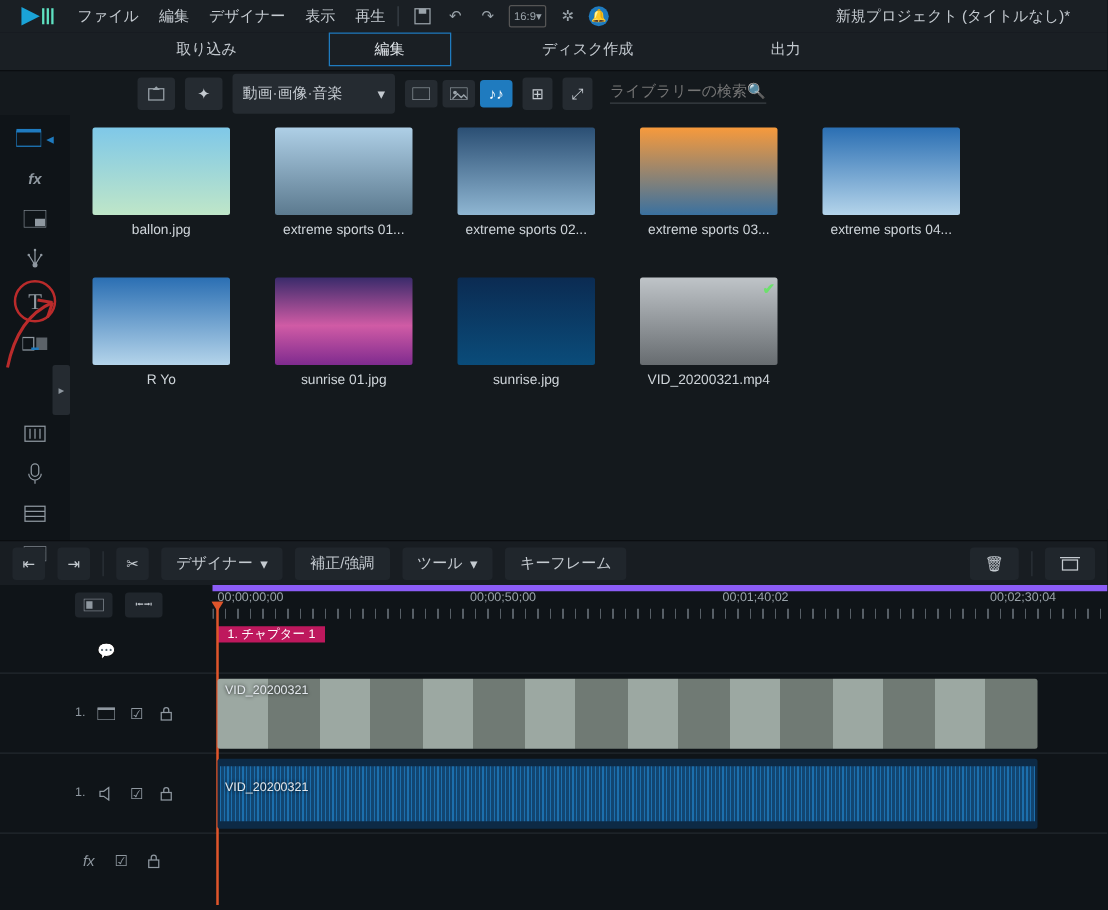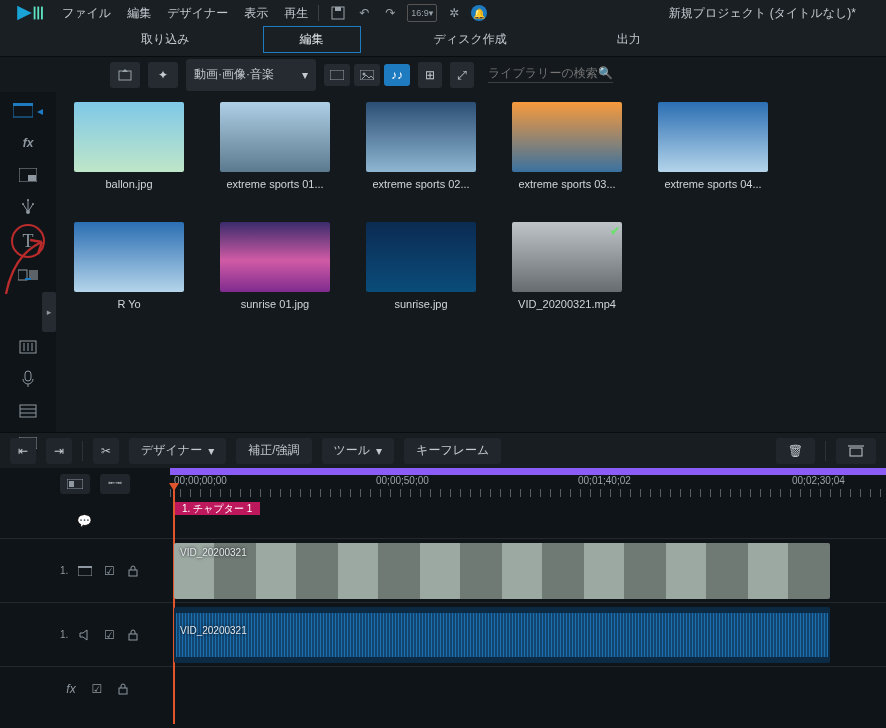--- a/index.html
+++ b/index.html
@@ -61,21 +61,21 @@
 .actbar { height: 36px; background:#181d22; display:flex; align-items:center; padding: 0 10px; gap: 10px; border-top:1px solid #0a0d10;}
 .actbar .ab { height:26px; min-width:34px; background:#20262c; display:flex; align-items:center; justify-content:center; padding:0 12px; border-radius:3px; gap:6px;}
 .actbar .grow { flex:1; }
 .actbar .sep { width:1px; height:20px; background:#2b3238; }
 
 
 .tl { background:#0f1418; }
 .tlhead { height: 36px; display:flex; align-items:flex-start; }
 .tlhead .left { width:170px; display:flex; align-items:center; gap:10px; padding-left:60px; padding-top:6px;}
 .tlhead .tlbtn { width:30px; height:20px; background:#20262c; border-radius:3px; display:flex; align-items:center; justify-content:center;}
-.ruler { flex:1; position:relative; height:36px; border-top:7px solid #8b5cf6;}
+.ruler { flex:1; position:relative; height:36px; border-top:5px solid #8b5cf6;}
 .ruler .tc { position:absolute; top:0; font-size:10px; color:#9aa3aa;}
 .ruler .ticks { position:absolute; top:14px; left:0; right:0; height:8px; background:repeating-linear-gradient(90deg,#575f66 0 1px,transparent 1px 10px);}
 .chapter { position:absolute; top:26px; left:4px;}
 .chapter span { background:#be185d; color:#fff; font-size:10px; padding:1px 8px;}
 .playhead { position:absolute; top:14px; bottom:-220px; left:3px; width:2px; background:#e0552b;}
 .playhead::before{content:""; position:absolute; top:-6px; left:-4px; width:10px; height:8px; background:#e0552b; clip-path:polygon(0 0,100% 0,50% 100%);}  
 
 .tracks { }
 .trow { display:flex; border-top:1px solid #23292e; min-height:34px;}
 .trow.first { border-top:none; }

